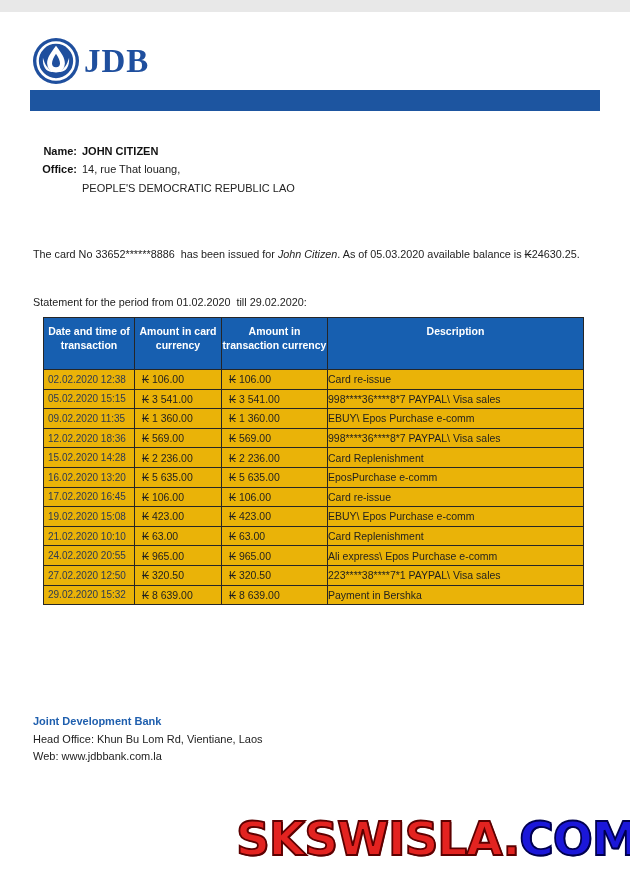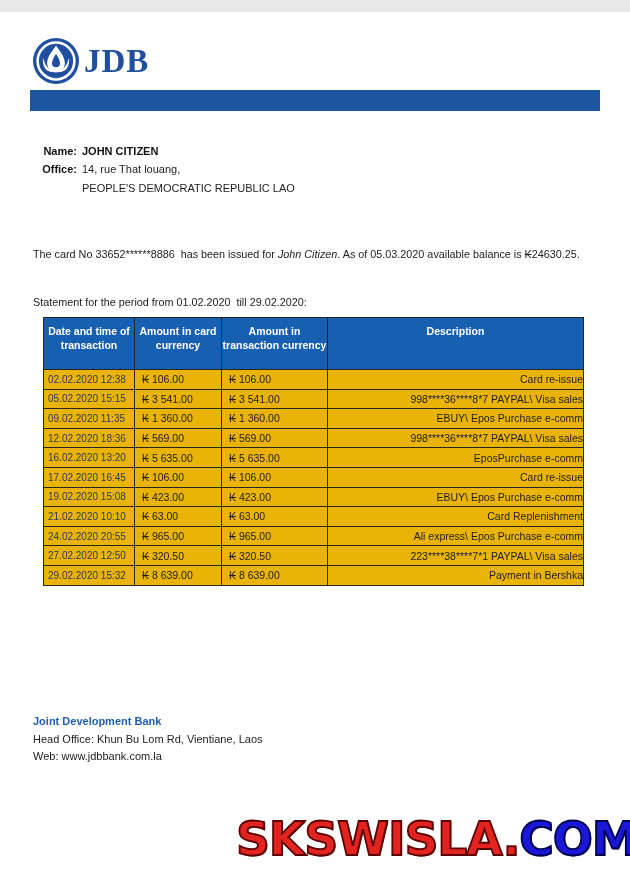--- a/index.html
+++ b/index.html
@@ -38,21 +38,21 @@
   }
   .txn-table th, .txn-table td { border:1px solid #262626; }
   .txn-table th {
     background:#175fb0; color:#ffffff; font-weight:bold;
     vertical-align:top; padding-top:6px; padding-bottom:4px;
     font-size:10.5px; line-height:14px; height:52px; text-align:center;
   }
   .txn-table td { height:19.6px; vertical-align:middle; background:#eab308; }
   .txn-table td:nth-child(1) { padding-left:4px; font-size:10px; color:#2e3a52; }
   .txn-table td:nth-child(2), .txn-table td:nth-child(3) { padding-left:7px; }
-  .txn-table td:nth-child(4) { text-align:right; }
+  .txn-table td:nth-child(4) { text-align:left; }
 
   
   .footer-block { position:absolute; left:33px; top:701px; font-size:11px; line-height:17.5px; color:#222; }
   .footer-bank { font-weight:bold; color:#1f5fae; }
 
   
   .watermark {
     position:absolute; left:236px; top:799px;
     font-family:"DejaVu Sans", sans-serif; font-weight:bold;
     font-size:47px; letter-spacing:-1px; white-space:nowrap; line-height:1.2;
@@ -132,20 +132,26 @@
           <td>₭ 1 360.00</td>
           <td>EBUY\ Epos Purchase e-comm</td>
         </tr>
         <tr>
           <td>12.02.2020 18:36</td>
           <td>₭ 569.00</td>
           <td>₭ 569.00</td>
           <td>998****36****8*7 PAYPAL\ Visa sales</td>
         </tr>
         <tr>
+          <td>15.02.2020 14:28</td>
+          <td>₭ 2 236.00</td>
+          <td>₭ 2 236.00</td>
+          <td>Card Replenishment</td>
+        </tr>
+        <tr>
           <td>16.02.2020 13:20</td>
           <td>₭ 5 635.00</td>
           <td>₭ 5 635.00</td>
           <td>EposPurchase e-comm</td>
         </tr>
         <tr>
           <td>17.02.2020 16:45</td>
           <td>₭ 106.00</td>
           <td>₭ 106.00</td>
           <td>Card re-issue</td>

